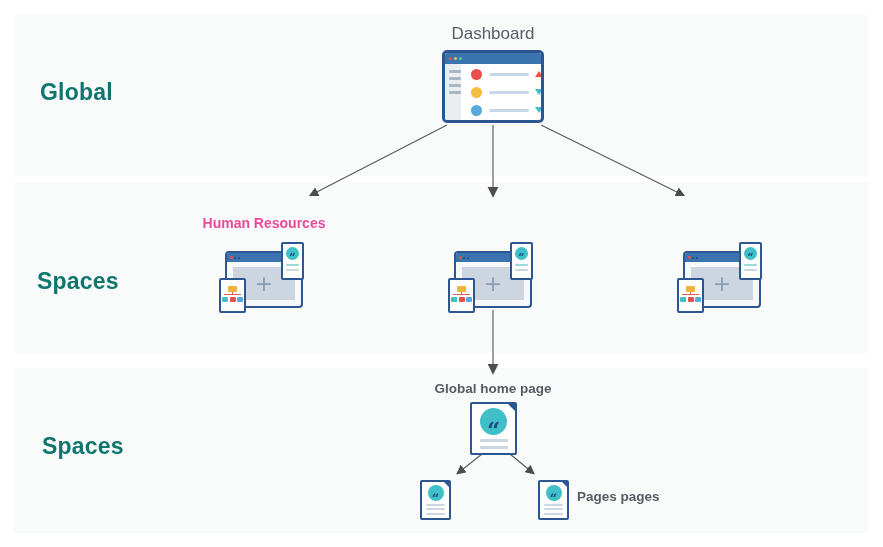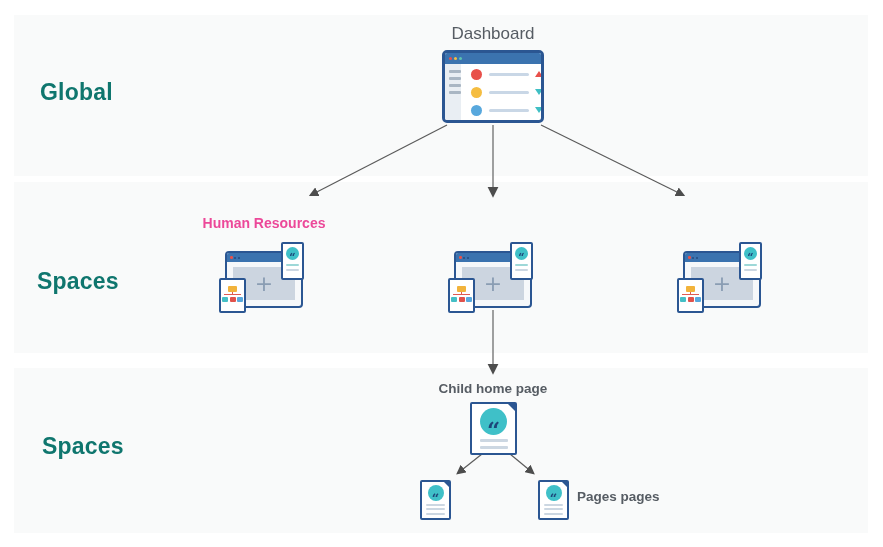--- a/index.html
+++ b/index.html
@@ -241,21 +241,21 @@
       <span class="org-stem"></span>
       <span class="org-bar"></span>
       <div class="org-row">
         <span class="ob teal"></span>
         <span class="ob red"></span>
         <span class="ob blue"></span>
       </div>
     </div>
   </div>
 
-  <div class="home-label">Child home page</div>
+  <div class="home-label">Global home page</div>
 
   <div class="page-doc home">
     <span class="fold"></span>
     <span class="qcircle l">
         <span class="qmark l">“</span>
       </span>
     <span class="qline"></span>
     <span class="qline"></span>
   </div>
 

